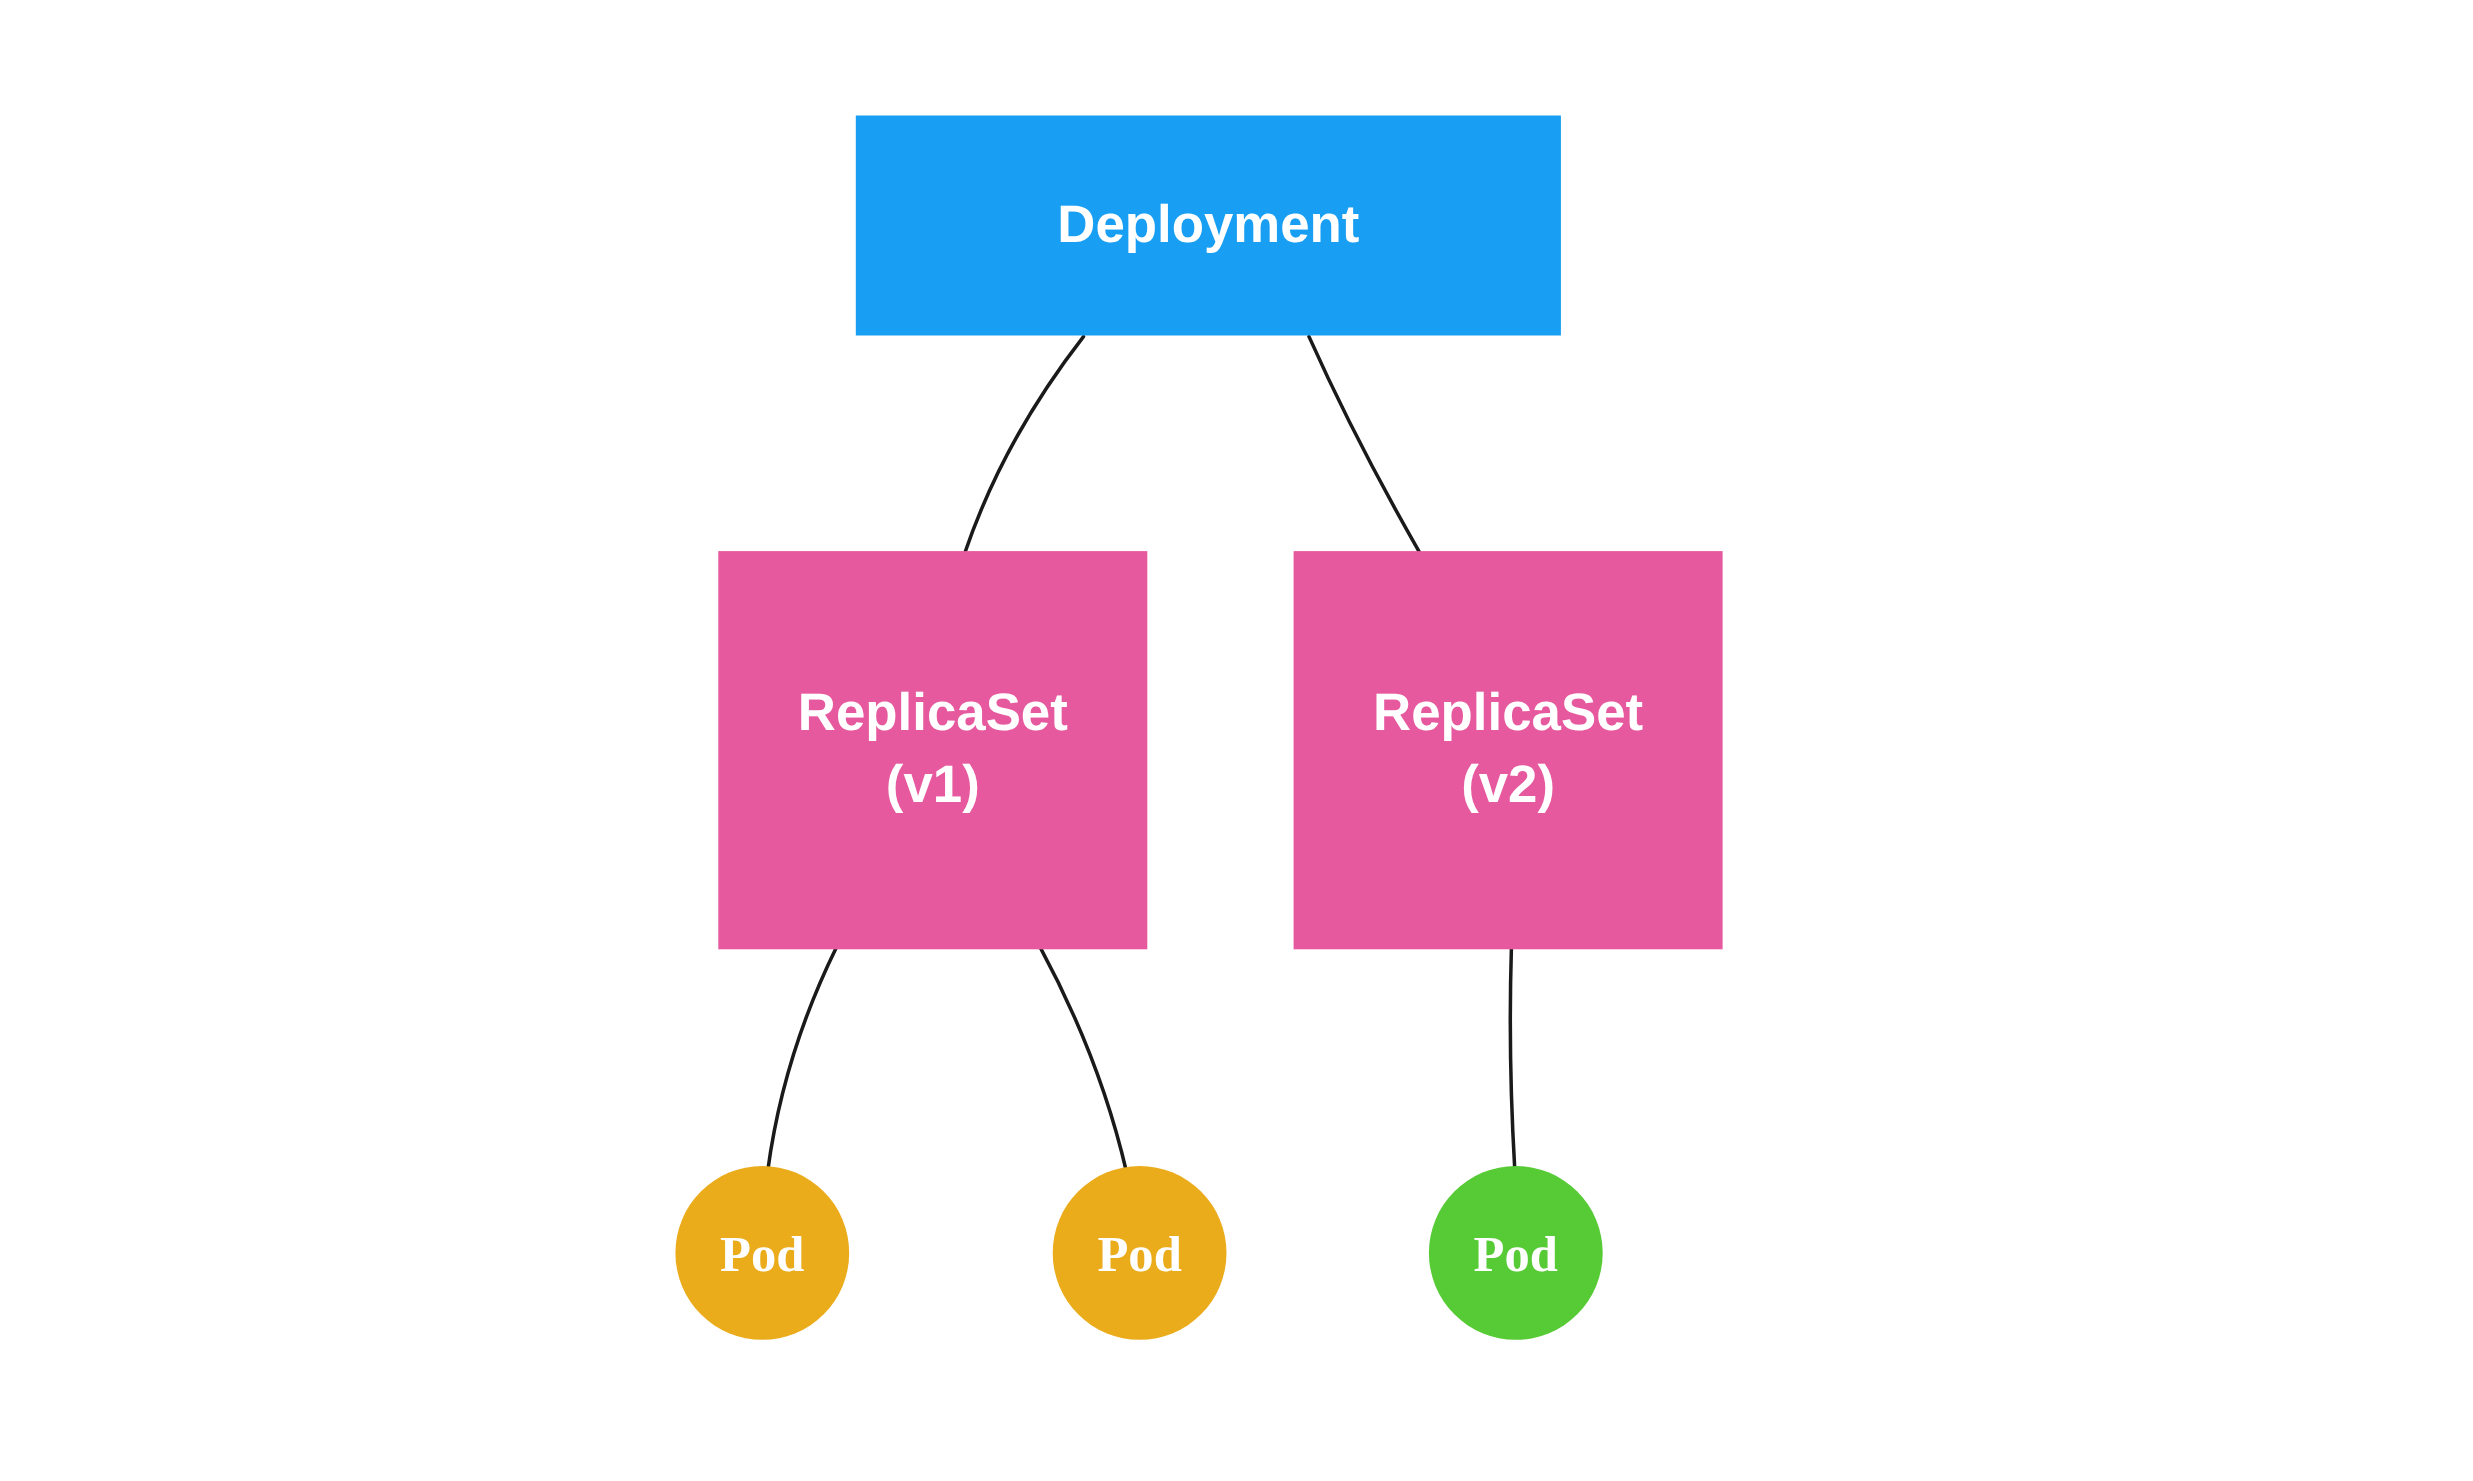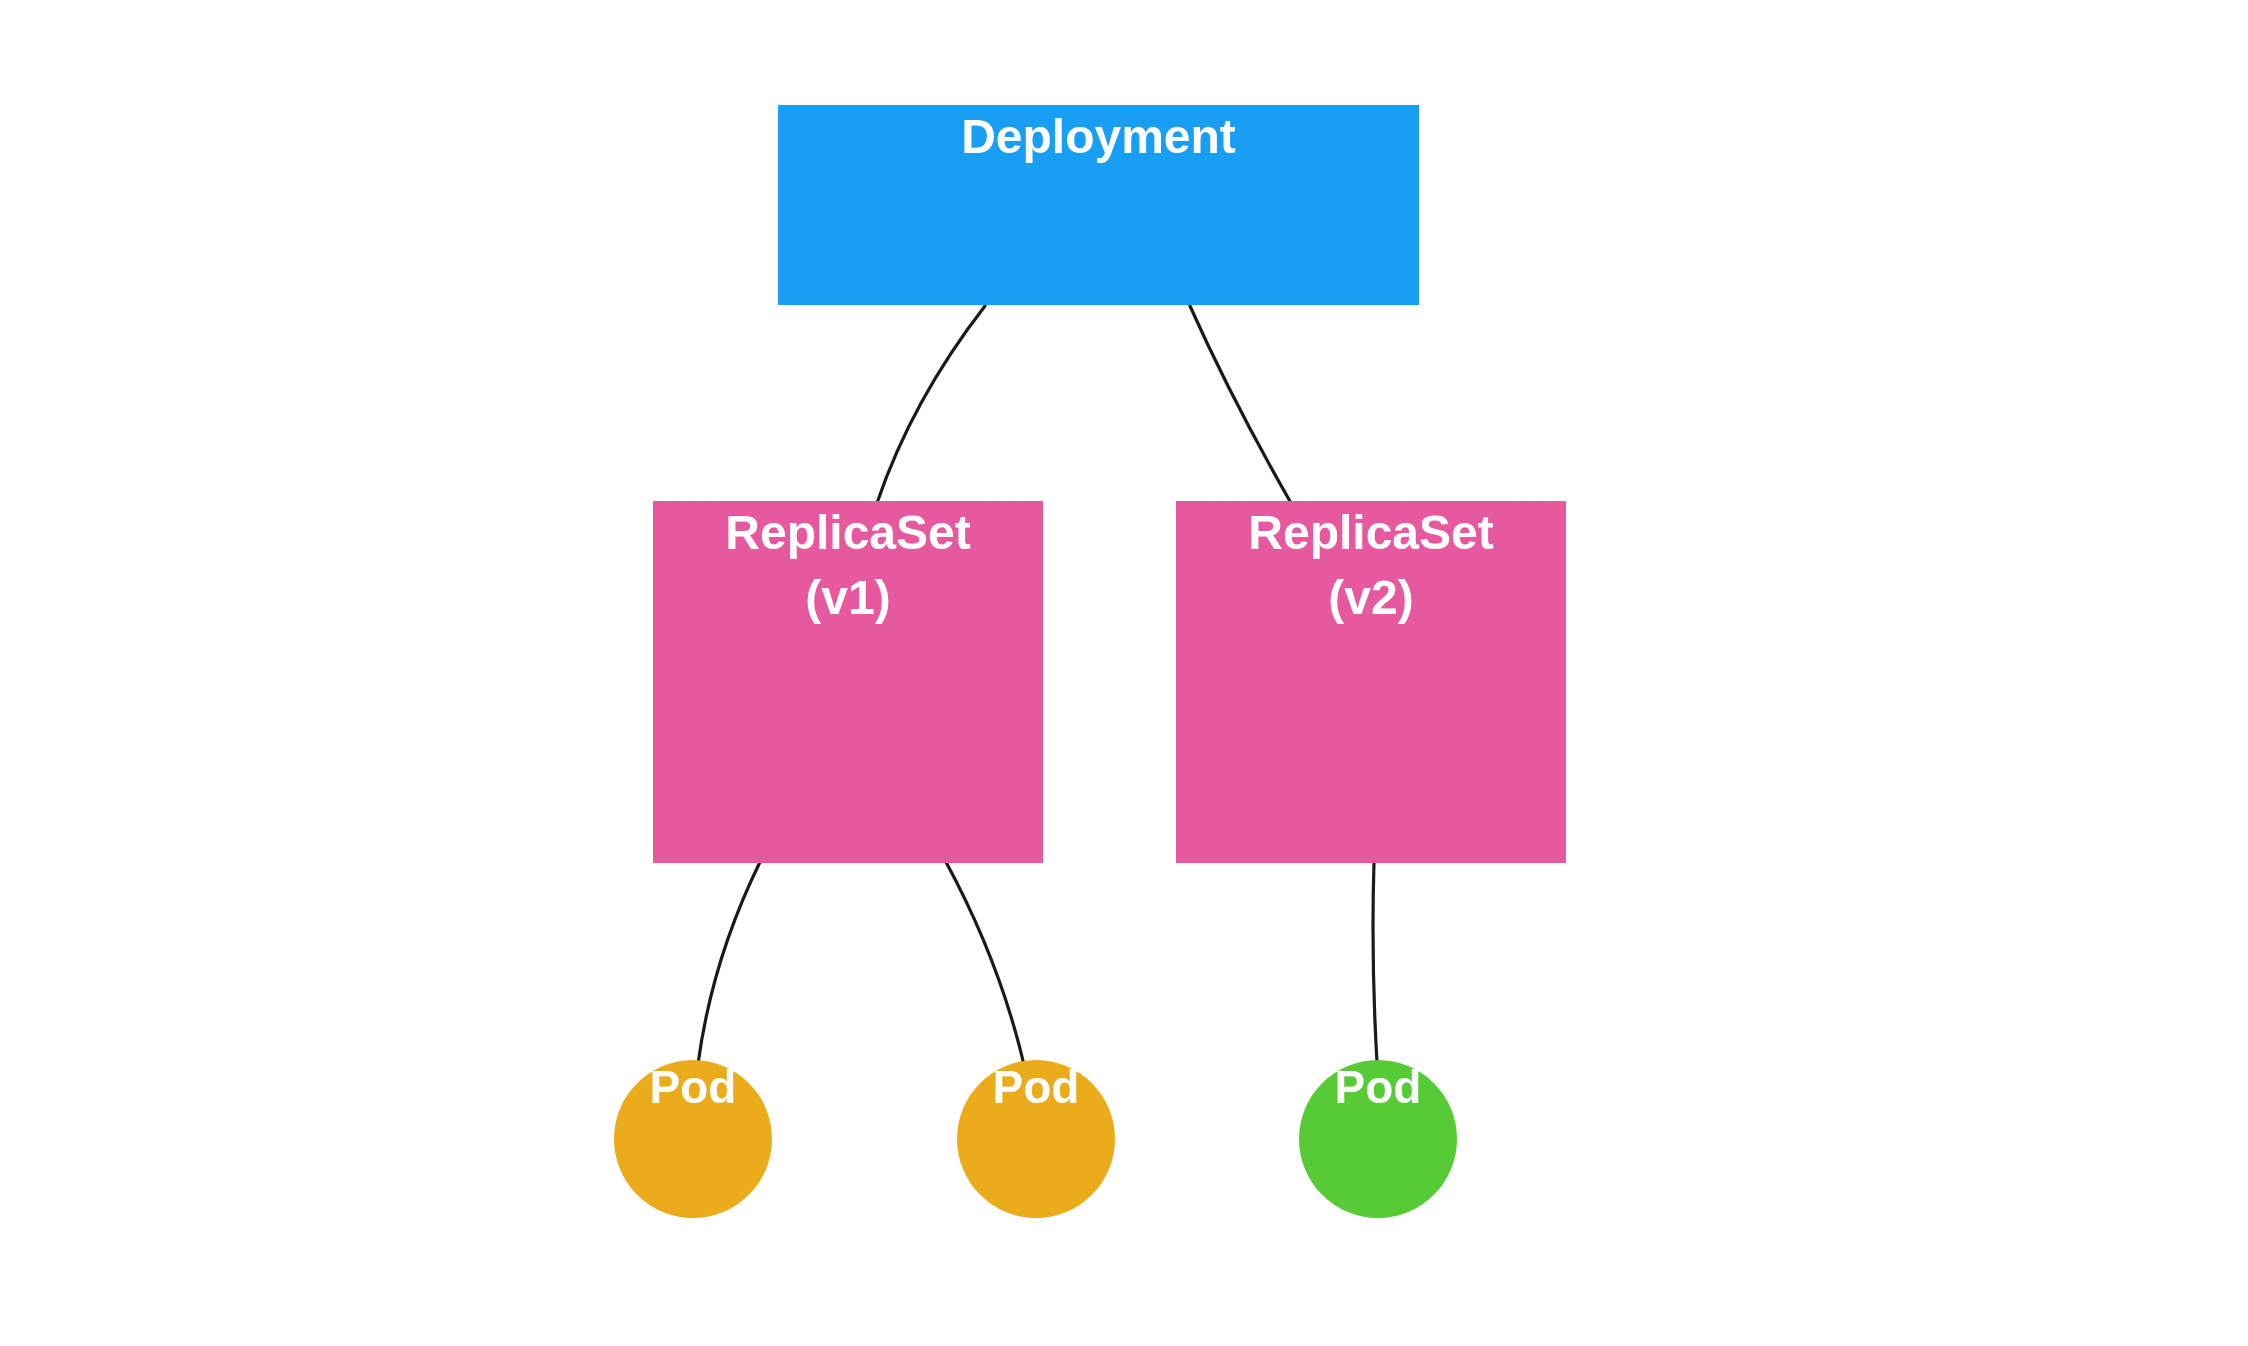--- a/index.html
+++ b/index.html
@@ -26,20 +26,21 @@
     fill: none;
     stroke: #1a1a1a;
     stroke-width: 3.2;
     stroke-linecap: round;
   }
   .node {
     position: absolute;
     display: flex;
     flex-direction: column;
     align-items: center;
+    justify-content: center;
     color: #ffffff;
     font-weight: bold;
     text-align: center;
   }
   .node .label {
     display: block;
   }
   .rect-node .label {
     font-size: 48px;
     line-height: 1.35;
@@ -65,20 +66,21 @@
     height: 362px;
     background: #e7599e;
   }
   .pod {
     width: 158px;
     height: 158px;
     border-radius: 50%;
   }
   .pod .label {
     font-size: 46px;
+    font-family: Liberation Serif, serif;
   }
   .node-pod1 {
     left: 614px;
     top: 1060px;
     background: #ebac1c;
   }
   .node-pod2 {
     left: 957px;
     top: 1060px;
     background: #ebac1c;

